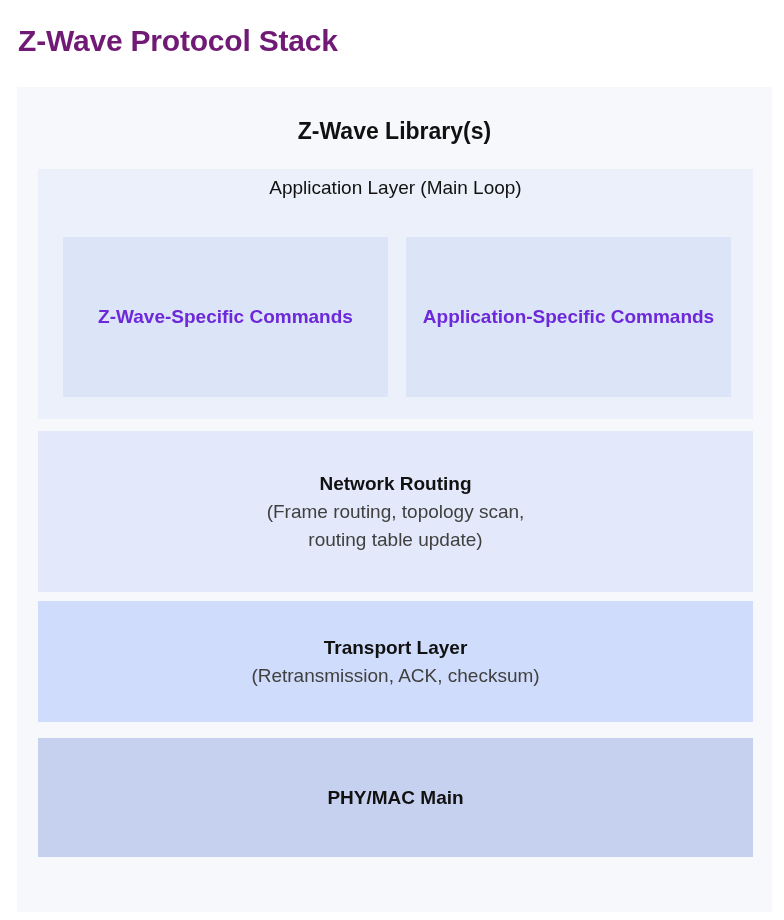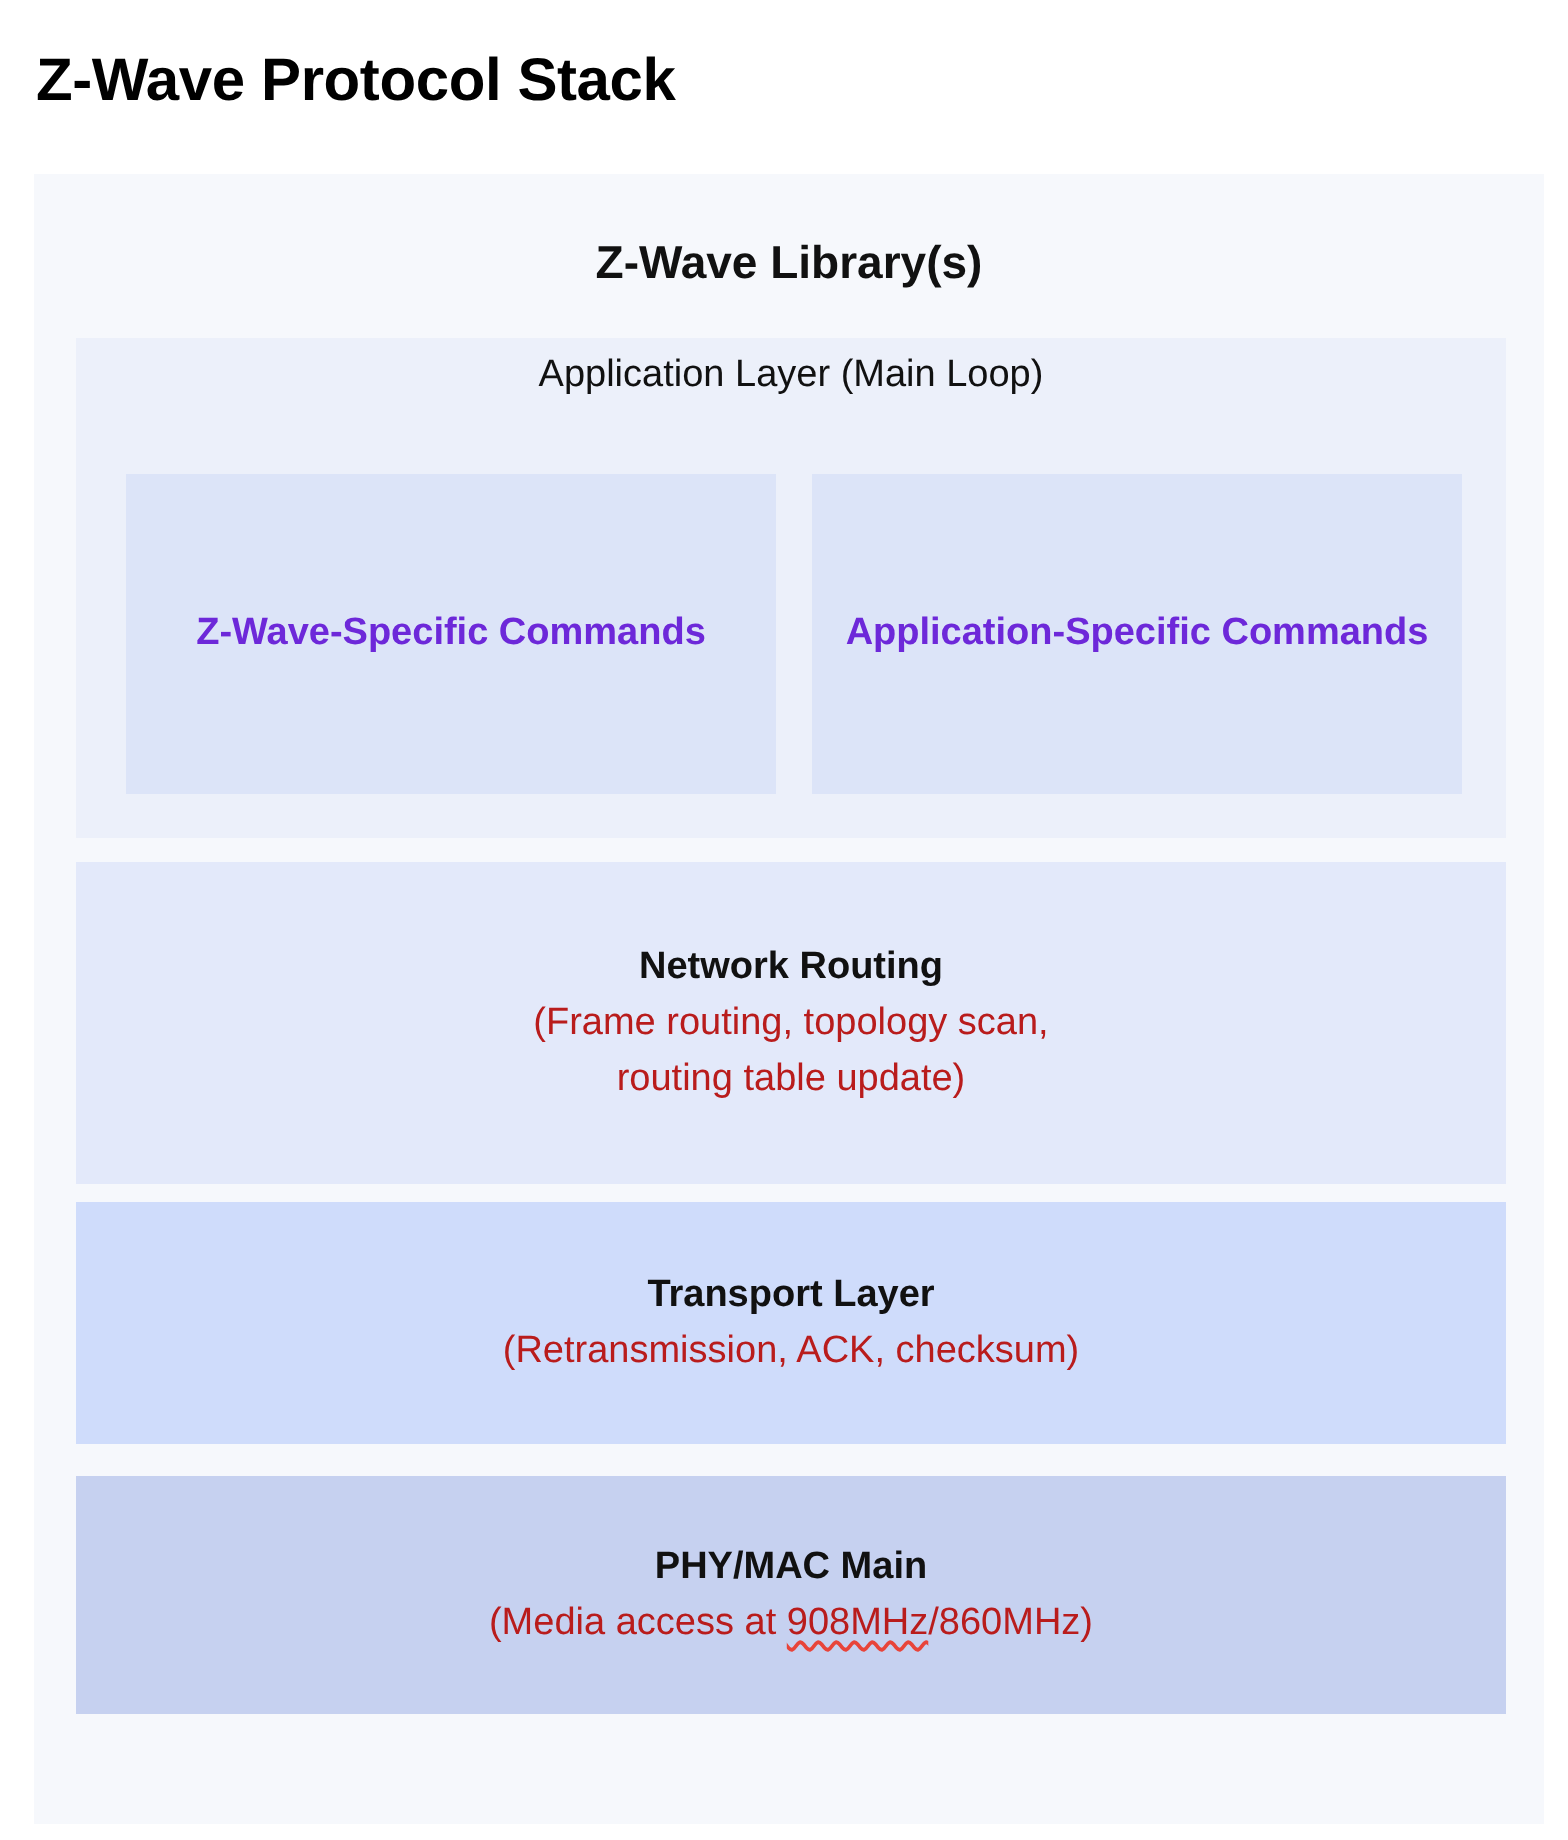--- a/index.html
+++ b/index.html
@@ -22,21 +22,21 @@
     box-sizing: border-box;
   }
 
   .page-title {
     position: absolute;
     left: 18px;
     top: 22px;
     font-size: 30px;
     font-weight: bold;
     letter-spacing: -0.2px;
-    color: #000000;
+    color: #701a75;
     line-height: 38px;
     white-space: nowrap;
   }
 
   .stack-panel {
     position: absolute;
     left: 17px;
     top: 87px;
     width: 755px;
     height: 825px;
@@ -121,21 +121,21 @@
   .layer-title {
     font-size: 19px;
     font-weight: bold;
     color: #111111;
     line-height: 28px;
   }
 
   .layer-sub {
     font-size: 19px;
     font-weight: normal;
-    color: #b91c1c;
+    color: #404040;
     line-height: 28px;
     white-space: pre-line;
   }
 
   .layer-routing {
     top: 344px;
     height: 161px;
     background: #e3e9fa;
   }
 
@@ -188,17 +188,16 @@
 routing table update)</div>
     </div>
 
     <div class="layer layer-transport">
       <div class="layer-title">Transport Layer</div>
       <div class="layer-sub">(Retransmission, ACK, checksum)</div>
     </div>
 
     <div class="layer layer-phymac">
       <div class="layer-title">PHY/MAC Main</div>
-      <div class="layer-sub"><span>(Media access at </span><span class="spellcheck">908MHz</span><span>/860MHz)</span></div>
     </div>
 
   </div>
 </div>
 
 </body></html>

